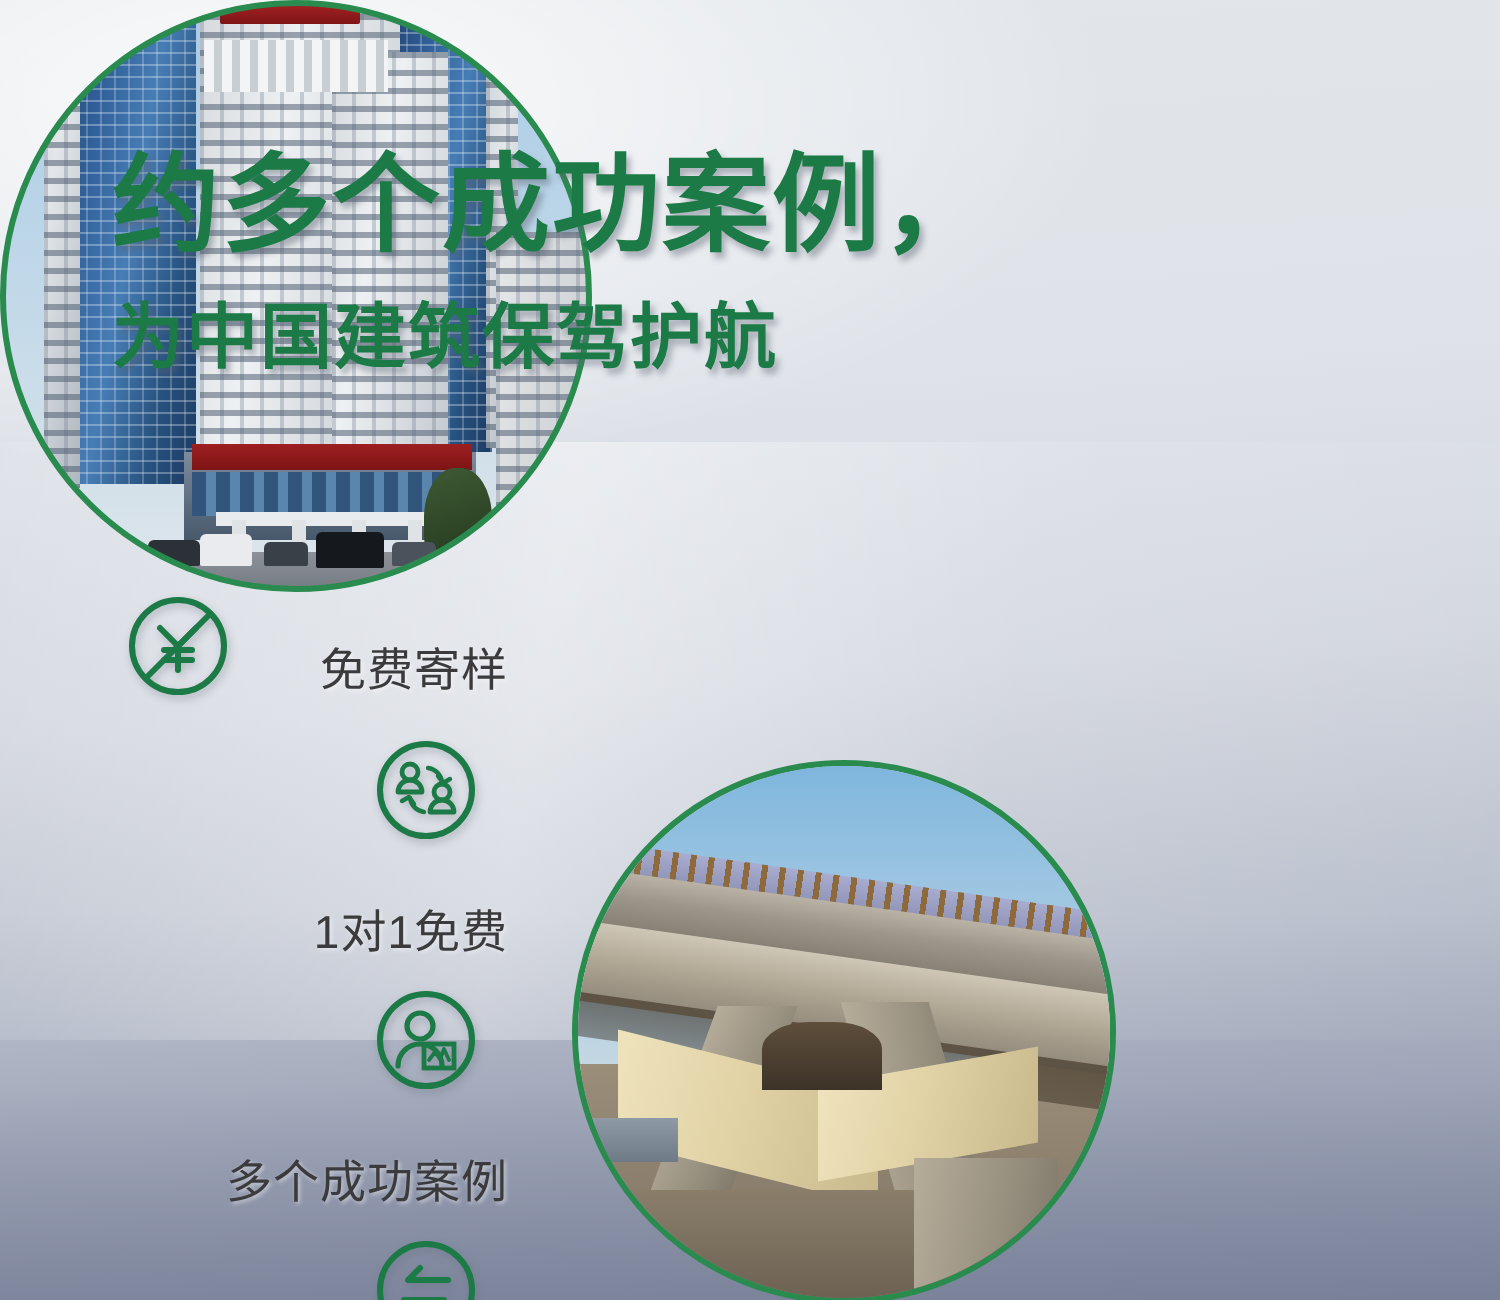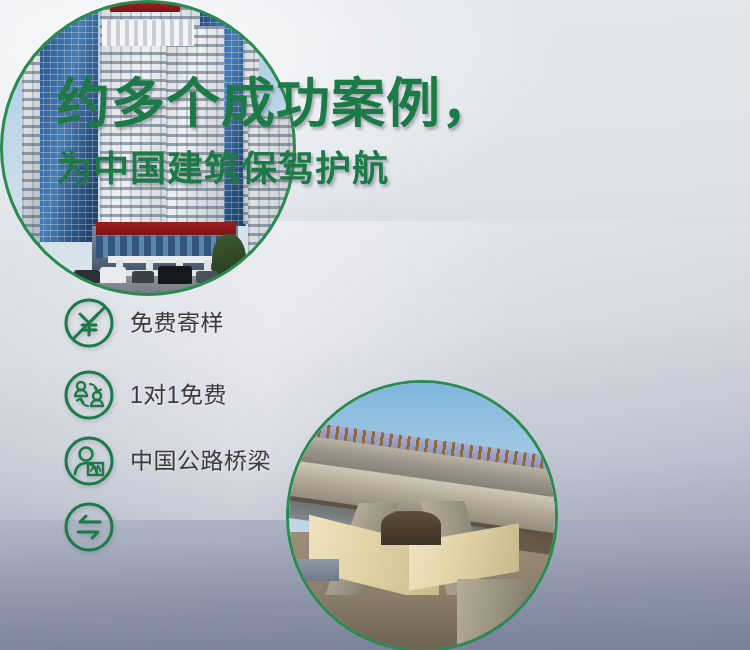--- a/index.html
+++ b/index.html
@@ -59,35 +59,35 @@
     color:#3b3b3d;
     font-size:25px;
     line-height:37px;
     letter-spacing:.5px;
     text-shadow:1px 1px 2px rgba(255,255,255,.55);
     white-space:nowrap;
   }
 
   
   .features{position:absolute;left:62px;top:296px;z-index:7;}
-  .feature{display:flex;align-items:center;margin-bottom:18px;}
+  .feature{display:flex;align-items:flex-end;margin-bottom:18px;gap:30px;}
   .feature:last-child{margin-bottom:0;}
   .f-icon{
     width:54px;height:54px;flex:0 0 54px;margin-right:14px;
     filter:drop-shadow(1px 2px 2px rgba(90,100,115,.35));
   }
   .f-text{
     color:#3b3b3d;
     font-size:23px;
     line-height:29px;
     letter-spacing:.5px;
     text-shadow:1px 1px 2px rgba(255,255,255,.5);
     white-space:nowrap;
   }
-  .feature.two-line{margin-bottom:12px;}
+  .feature.two-line{margin-bottom:12px;flex-direction:column;}
 
   
   .photo{
     position:absolute;border-radius:50%;
     border:3px solid #2a8b4f;
     overflow:hidden;
     box-sizing:border-box;
   }
   
   .photo-building{
@@ -282,21 +282,21 @@
 
     <div class="feature two-line">
       <svg class="f-icon" viewBox="0 0 54 54">
         <circle cx="27" cy="27" r="23" fill="none" stroke="#1b7a45" stroke-width="3"></circle>
         <circle cx="24" cy="20" r="6.5" fill="none" stroke="#1b7a45" stroke-width="2.6"></circle>
         <path d="M13 40 a11 11 0 0 1 22 0" fill="none" stroke="#1b7a45" stroke-width="2.6" stroke-linecap="round"></path>
         <rect x="26" y="29" width="15" height="12" fill="none" stroke="#1b7a45" stroke-width="2.4"></rect>
         <path d="M28.5 37 l3 -4 l2.5 3.5 l2 -5 l2.5 5.5" fill="none" stroke="#1b7a45" stroke-width="1.9" stroke-linecap="round" stroke-linejoin="round"></path>
       </svg>
       <div class="f-text">
-        <div>中国公路桥梁</div>
+        <div>多个成功案例</div>
       </div>
     </div>
 
     <div class="feature two-line">
       <svg class="f-icon" viewBox="0 0 54 54">
         <circle cx="27" cy="27" r="23" fill="none" stroke="#1b7a45" stroke-width="3"></circle>
         <path d="M38 22 H18 l6 -6" fill="none" stroke="#1b7a45" stroke-width="3" stroke-linecap="round" stroke-linejoin="round"></path>
         <path d="M16 32 H36 l-6 6" fill="none" stroke="#1b7a45" stroke-width="3" stroke-linecap="round" stroke-linejoin="round"></path>
       </svg>
       <div class="f-text">

